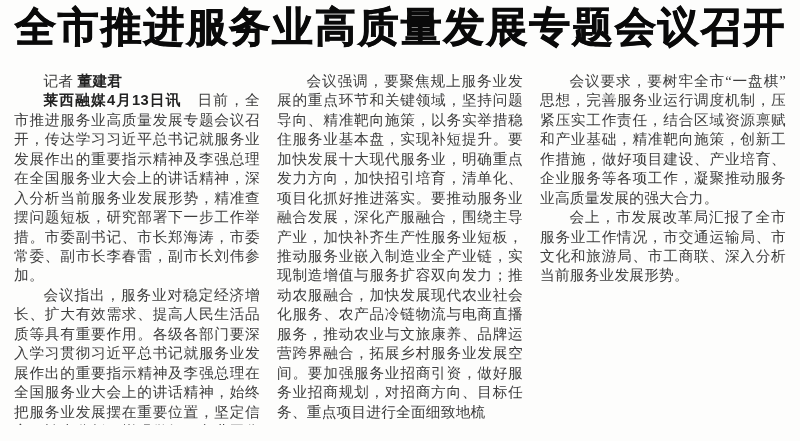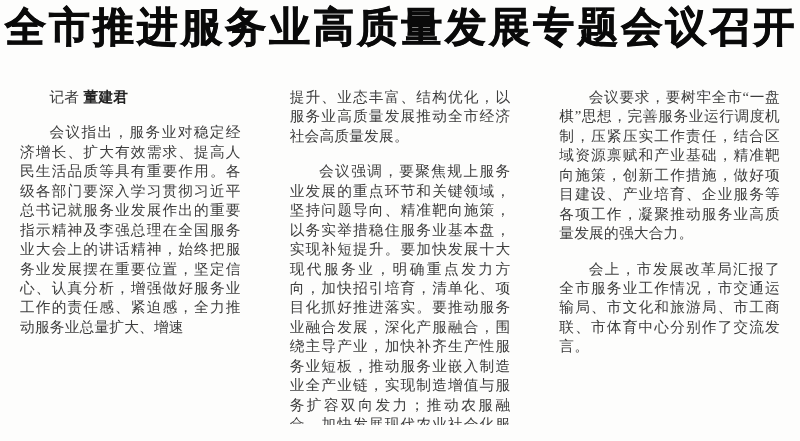--- a/index.html
+++ b/index.html
@@ -13,21 +13,21 @@
   body {
     width: 800px;
     height: 441px;
     background: var(--bg);
     overflow: hidden;
     font-family: "Liberation Serif", "DejaVu Serif", serif;
   }
   .page {
     width: 800px;
     height: 425px;
-    padding: 0 4px;
+    padding: 0 14px;
     overflow: hidden;
   }
   .headline {
     margin: 5px 1px 0 1px;
     font-size: 41px;
     line-height: 1.12;
     font-weight: bold;
     color: var(--headline-color);
     font-family: "Liberation Serif", "DejaVu Serif", serif;
     text-align: justify;
@@ -40,21 +40,21 @@
     display: flex;
     gap: 17px;
     margin-top: 21px;
   }
   .col {
     flex: 1 1 0;
     height: 372px;
     overflow: hidden;
   }
   .col p {
-    margin: 16px;
+    margin: 0;
     font-size: 14.7px;
     line-height: 19.45px;
     color: var(--body-color);
     text-align: justify;
     text-justify: inter-ideograph;
     letter-spacing: 0.2px;
   }
   .indent { text-indent: 2em; }
   .byline { text-indent: 2em; }
   .byline .byline-name {
@@ -73,27 +73,27 @@
 <body>
 
 <div class="page">
 
   <h1 class="headline">全市推进服务业高质量发展专题会议召开</h1>
 
   <div class="columns">
 
     <div class="col">
       <p class="byline"><span>记者</span><span class="byline-name">董建君</span></p>
+      <p class="indent"><span class="dateline-bold">莱西融媒4月13日讯</span><span>　日前，全市推进服务业高质量发展专题会议召开，传达学习习近平总书记就服务业发展作出的重要指示精神及李强总理在全国服务业大会上的讲话精神，深入分析当前服务业发展形势，精准查摆问题短板，研究部署下一步工作举措。市委副书记、市长郑海涛，市委常委、副市长李春雷，副市长刘伟参加。</span></p>
       <p class="indent">会议指出，服务业对稳定经济增长、扩大有效需求、提高人民生活品质等具有重要作用。各级各部门要深入学习贯彻习近平总书记就服务业发展作出的重要指示精神及李强总理在全国服务业大会上的讲话精神，始终把服务业发展摆在重要位置，坚定信心、认真分析，增强做好服务业工作的责任感、紧迫感，全力推动服务业总量扩大、增速</p>
     </div>
 
     <div class="col">
-      <p>提升、业态丰富、结构优化，以服务业高质量发展推动全市经济社会高质量发展。</p>
       <p class="indent">会议强调，要聚焦规上服务业发展的重点环节和关键领域，坚持问题导向、精准靶向施策，以务实举措稳住服务业基本盘，实现补短提升。要加快发展十大现代服务业，明确重点发力方向，加快招引培育，清单化、项目化抓好推进落实。要推动服务业融合发展，深化产服融合，围绕主导产业，加快补齐生产性服务业短板，推动服务业嵌入制造业全产业链，实现制造增值与服务扩容双向发力；推动农服融合，加快发展现代农业社会化服务、农产品冷链物流与电商直播服务，推动农业与文旅康养、品牌运营跨界融合，拓展乡村服务业发展空间。要加强服务业招商引资，做好服务业招商规划，对招商方向、目标任务、重点项目进行全面细致地梳</p>
     </div>
 
     <div class="col">
       <p class="indent">会议要求，要树牢全市“一盘棋”思想，完善服务业运行调度机制，压紧压实工作责任，结合区域资源禀赋和产业基础，精准靶向施策，创新工作措施，做好项目建设、产业培育、企业服务等各项工作，凝聚推动服务业高质量发展的强大合力。</p>
-      <p class="indent">会上，市发展改革局汇报了全市服务业工作情况，市交通运输局、市文化和旅游局、市工商联、市体育中心分别作了交流发言。</p>
+      <p class="indent">会上，市发展改革局汇报了全市服务业工作情况，市交通运输局、市文化和旅游局、市工商联、深入分析当前服务业发展形势。</p>
     </div>
 
   </div>
 </div>
 
 </body></html>

